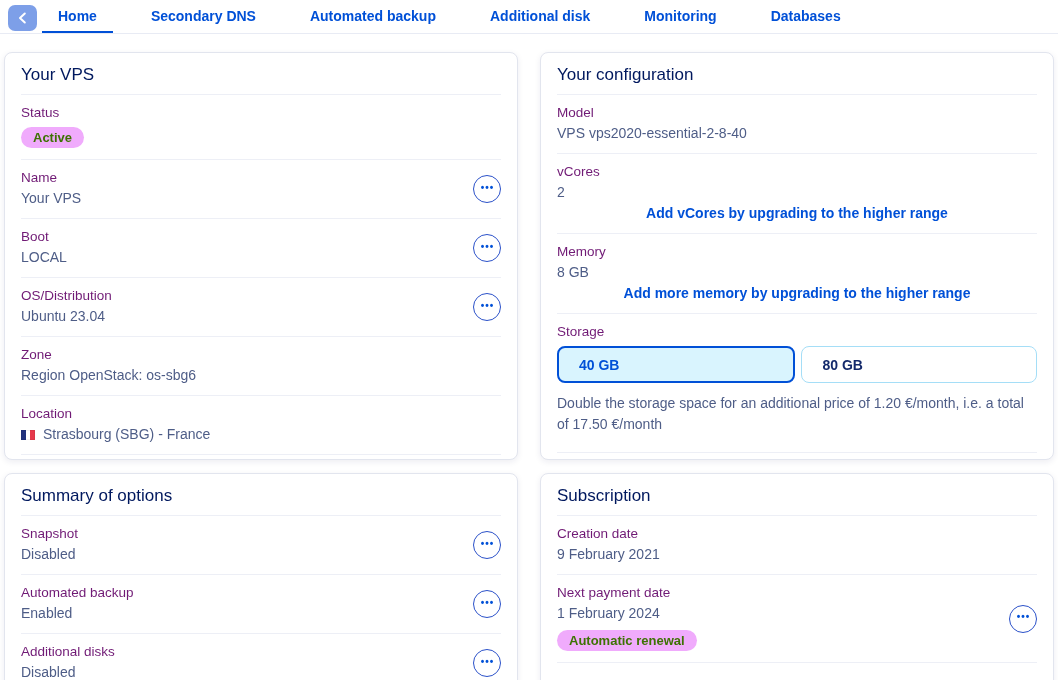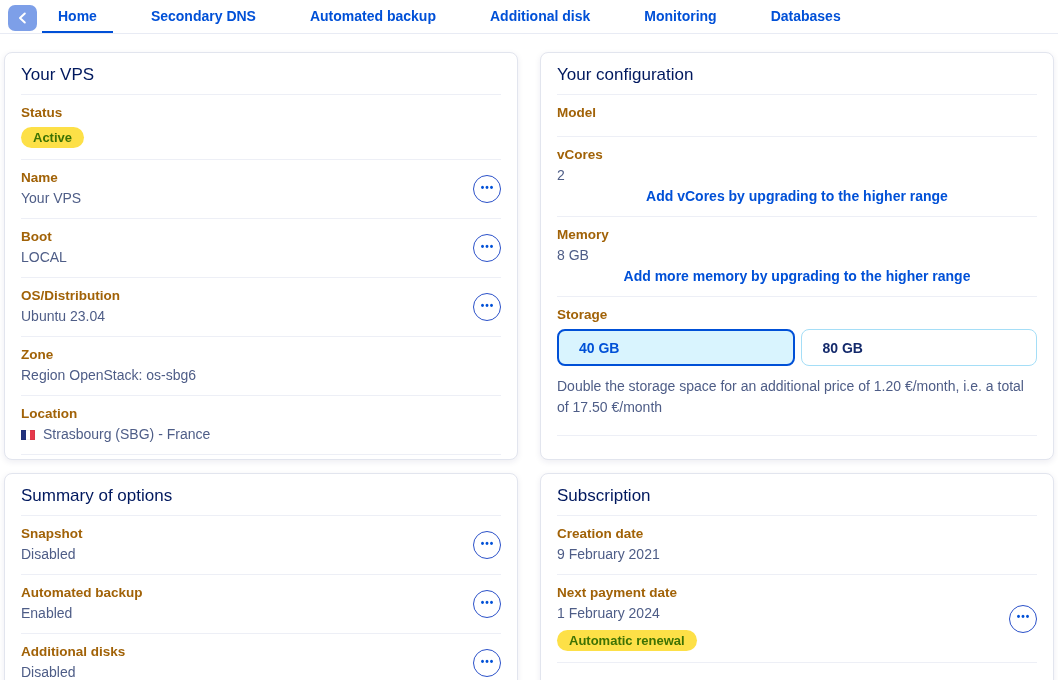--- a/index.html
+++ b/index.html
@@ -58,34 +58,34 @@
     border-bottom: 1px solid #edeff6;
     line-height: 19px;
   }
 
   .row {
     position: relative;
     padding: 10px 0 11px;
     border-bottom: 1px solid #edeff6;
   }
   .label {
-    font-size: 13.5px; font-weight: bold; color: #a16207;
+    font-size: 13.5px; font-weight: normal; color: #701a75;
     line-height: 15px; margin-bottom: 5px;
   }
   .value {
     font-size: 14px; color: #4e5d87; line-height: 17px;
   }
   .link {
     display: block; margin-top: 4px;
     font-size: 14px; font-weight: bold; color: #0050d7;
     line-height: 17px; text-decoration: none; cursor: pointer; text-align: center;
   }
   .badge {
     display: inline-block; margin-top: 2px;
-    background: #fde047; color: #3d7203;
+    background: #f0abfc; color: #3d7203;
     font-size: 13px; font-weight: bold;
     line-height: 15px; padding: 3px 12px;
     border-radius: 11px;
   }
   .menu-btn {
     position: absolute; right: 0; top: 50%;
     transform: translateY(-50%);
     width: 28px; height: 28px; border-radius: 50%;
     background: #fff; border: 1px solid #2b51c9;
     color: #0050d7;
@@ -182,20 +182,21 @@
         <span>Strasbourg (SBG) - France</span>
       </div>
     </div>
   </section>
 
   <section class="card r1">
     <h2 class="card-title">Your configuration</h2>
 
     <div class="row">
       <div class="label">Model</div>
+      <div class="value">VPS vps2020-essential-2-8-40</div>
     </div>
 
     <div class="row">
       <div class="label">vCores</div>
       <div class="value">2</div>
       <a class="link">Add vCores by upgrading to the higher range</a>
     </div>
 
     <div class="row">
       <div class="label">Memory</div>

